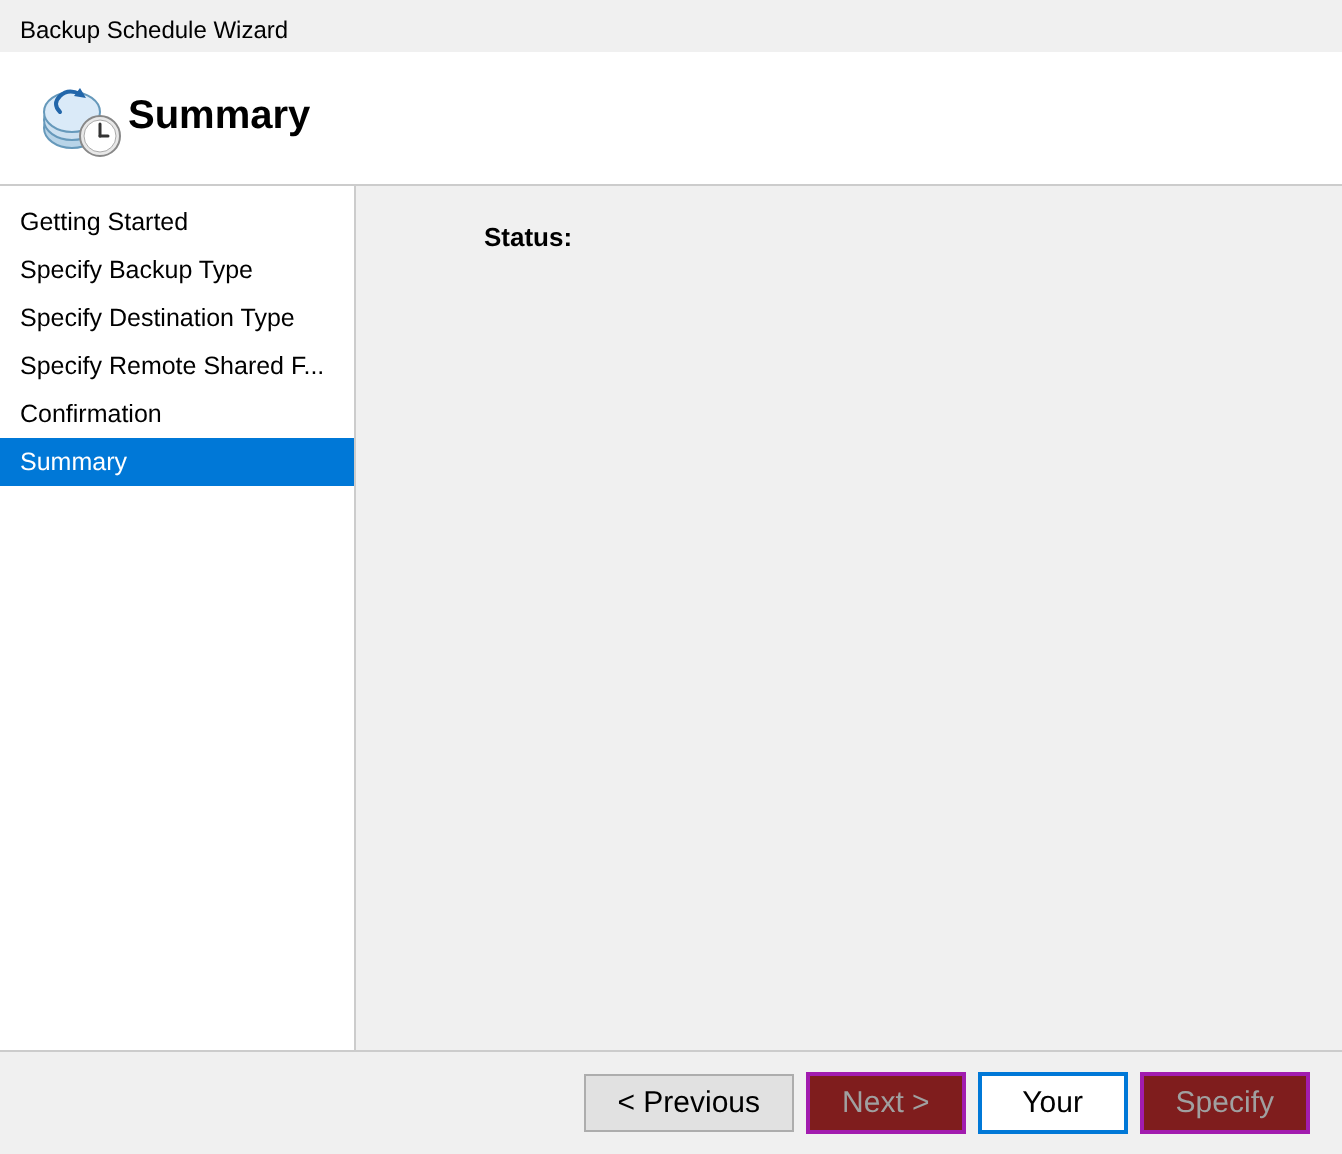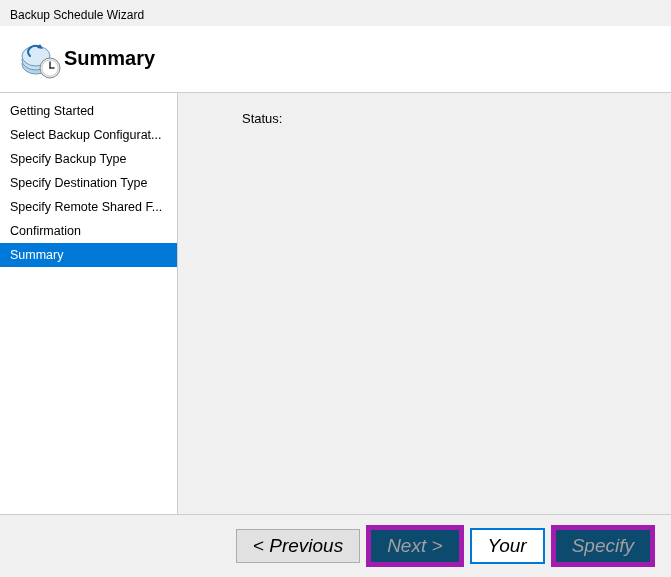--- a/index.html
+++ b/index.html
@@ -68,21 +68,21 @@
       flex: 1;
       background: #f0f0f0;
       padding: 18px 20px;
     }
     .status-row {
       display: flex;
       align-items: baseline;
       margin-bottom: 8px;
     }
     .status-label {
-      font-weight: normal;
+      font-weight: bold;
       margin-right: 8px;
       font-size: 13px;
     }
     .status-text {
       font-size: 13px;
     }
     .info-text {
       font-size: 13px;
       margin-left: 58px;
     }
@@ -91,38 +91,37 @@
       justify-content: flex-end;
       align-items: center;
       padding: 10px 16px;
       background: #f0f0f0;
       border-top: 1px solid #ccc;
       gap: 6px;
       flex-shrink: 0;
     }
     .btn {
       padding: 5px 16px;
-      font-size: 19px;
+      font-size: 15px;
       font-family: "Segoe UI", Tahoma, Geneva, Verdana, sans-serif;
       border: 1px solid #adadad;
       background: #e1e1e1;
       cursor: pointer;
       min-width: 75px;
       color: #000;
-      font-style: italic;
     }
     .btn-primary {
       background: #fff;
       border: 2px solid #0078d7;
       color: #000;
     }
     .btn-disabled {
       color: #a0a0a0;
-      background: #0c4a6e;
-      border: 5px solid #a21caf;
+      background: #7f1d1d;
+      border: 2px solid #a21caf;
       cursor: default;
     }
 
     
     .backup-icon-svg {
       width: 48px;
       height: 48px;
     }
   </style>
 </head>
@@ -149,21 +148,20 @@
       <path d="M14 22 Q10 18 14 14 Q18 10 24 13" fill="none" stroke="#2266aa" stroke-width="2" stroke-linecap="round"></path>
       <polygon points="24,10 27,15 21,14" fill="#2266aa"></polygon>
     </svg>
     <span class="header-title">Summary</span>
   </div>
 
   <div class="main-content">
 
     <div class="sidebar">
       <div class="sidebar-item">Getting Started</div>
-      <div class="sidebar-item">Select Backup Configurat...</div>
       <div class="sidebar-item">Specify Backup Type</div>
       <div class="sidebar-item">Specify Destination Type</div>
       <div class="sidebar-item">Specify Remote Shared F...</div>
       <div class="sidebar-item">Confirmation</div>
       <div class="sidebar-item active">Summary</div>
     </div>
 
     <div class="content-area">
       <div class="status-row">
         <span class="status-label">Status:</span>

